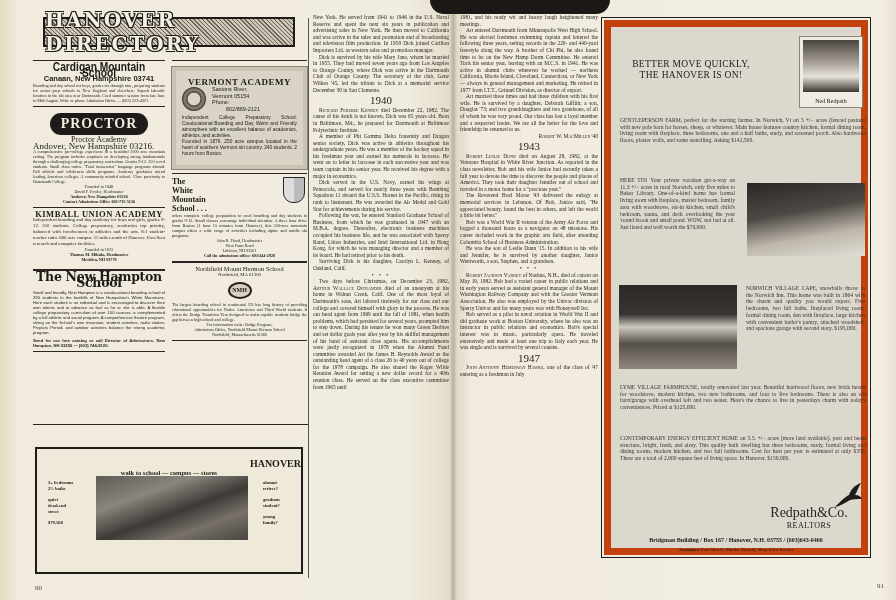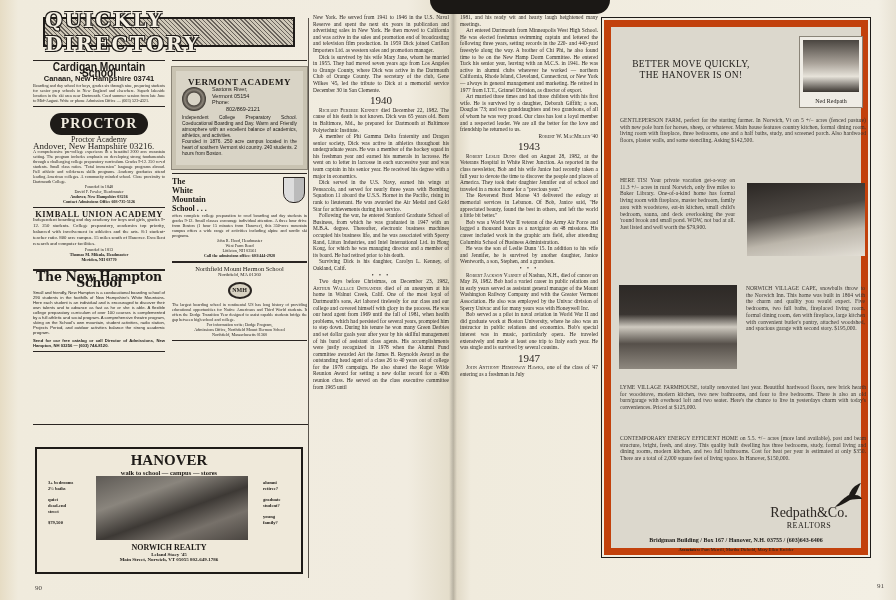--- a/index.html
+++ b/index.html
@@ -64,21 +64,21 @@
   .page-num { position:absolute; font-size:7px; color:#4a4540; }
 </style>
 </head>
 <body>
 
 <div class="spread">
 
   <div class="page page-left">
 
     <div class="dir-header">
-      <span>QUICKLY DIRECTORY</span>
+      <span>HANOVER DIRECTORY</span>
     </div>
 
     <div class="col" style="left:33px; top:60px; width:132px;">
       <div class="rule"></div>
       <div class="ad-block" style="padding:3px 0;">
         <div class="card-title">Cardigan Mountain School</div>
         <div class="card-sub">Canaan, New Hampshire 03741</div>
         <div class="small">Boarding and day school for boys, grades six through nine, preparing students for senior prep schools in New England and elsewhere. Superb lakeside location in the ski area near Dartmouth. Coed summer session from late June to Mid-August. Write or phone Admission Office — (603) 523-4321.</div>
       </div>
       <div class="rule"></div>
@@ -147,43 +147,38 @@
         <div class="small center">For information write; Dodge Program,</div>
         <div class="small center">Admissions Office, Northfield Mount Hermon School</div>
         <div class="small center">Northfield, Massachusetts 01360</div>
       </div>
       <div class="rule"></div>
     </div>
 
     <div class="rule" style="position:absolute; left:33px; top:424px; width:275px; border-top-width:1px;"></div>
 
     <div class="hanover">
-      <div class="center b" style="font-size:15px; margin-top:3px;">HANOVER</div>
+      <div class="center b" style="font-size:10px; margin-top:9px;text-align:right;">HANOVER</div>
       <div class="center b" style="font-size:6.5px;">walk to school — campus — stores</div>
       <div style="position:absolute; left:11px; top:31px; font-size:4.6px; line-height:6px; font-weight:bold;">
         <div>3+ bedrooms</div>
         <div>2½ baths</div>
         <div style="margin-top:5px;">quiet</div>
         <div>dead-end</div>
         <div>street</div>
         <div style="margin-top:5px;">$79,500</div>
       </div>
       <div class="house-photo" style="left:59px; top:27px; width:152px; height:64px;"></div>
       <div style="position:absolute; left:226px; top:31px; font-size:4.6px; line-height:6px; font-weight:bold;">
         <div>alumni</div>
         <div>retiree?</div>
         <div style="margin-top:5px;">graduate</div>
         <div>student?</div>
         <div style="margin-top:5px;">young</div>
         <div>family?</div>
-      </div>
-      <div style="position:absolute; left:0; right:0; top:94px;" class="center">
-        <div class="b" style="font-size:8px;">NORWICH REALTY</div>
-        <div class="b" style="font-size:5px;">Leland Stacy '45</div>
-        <div class="b" style="font-size:5px;">Main Street, Norwich, VT 05055   802-649-1786</div>
       </div>
     </div>
 
     <div class="page-num" style="left:35px; top:584px;text-align:center;">90</div>
 
     <div class="article" style="left:313px; top:14px; width:136px;">
       <p style="text-indent:0;">New York. He served from 1941 to 1946 in the U.S. Naval Reserve and spent the next six years in publication and advertising sales in New York. He then moved to California and was active in the sales and promotion end of broadcasting and television film production. In 1959 Dick joined Carillon Importers Ltd. as western sales and promotion manager.</p>
       <p>Dick is survived by his wife Mary Jane, whom he married in 1955. They had moved seven years ago from Los Angeles to Orange County, where Dick was active in the Dartmouth Club of Orange County. The secretary of the club, Gene Wilkes '45, led the tribute to Dick at a memorial service December 30 in San Clemente.</p>
       <div class="year">1940</div>
       <p><span class="sc">Richard Ferebee Kenney</span><span> died December 22, 1982. The cause of his death is not known. Dick was 65 years old. Born in Baltimore, Md., he prepared for Dartmouth at Baltimore Polytechnic Institute.</span></p>

